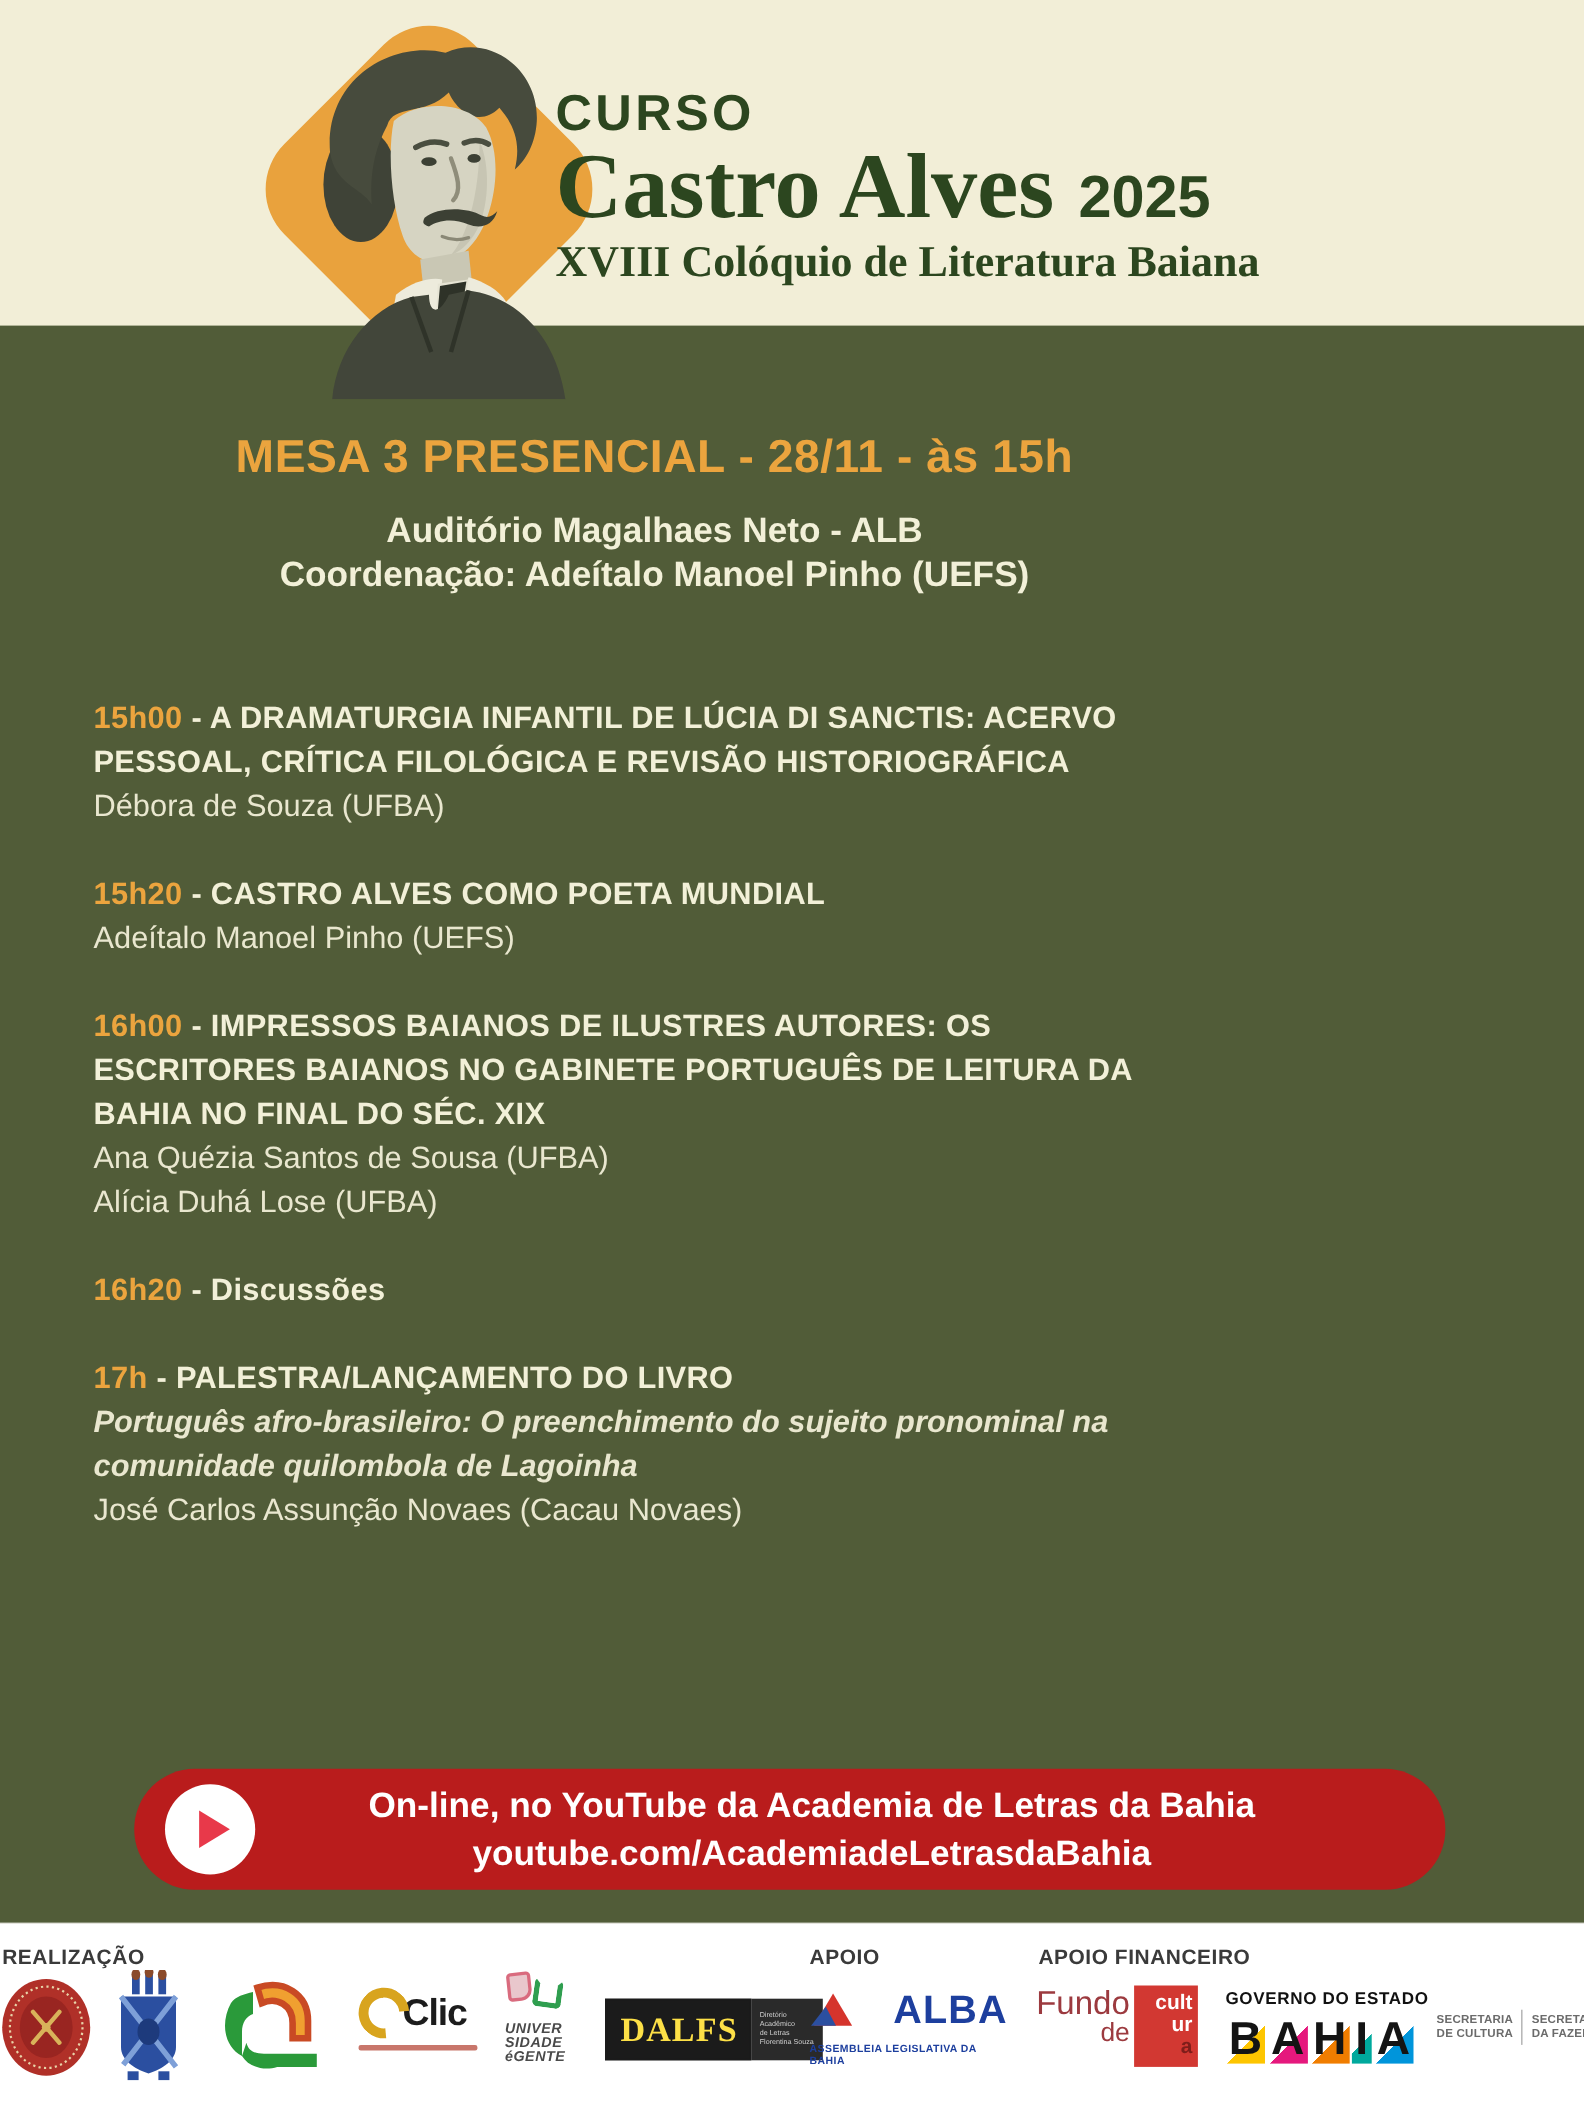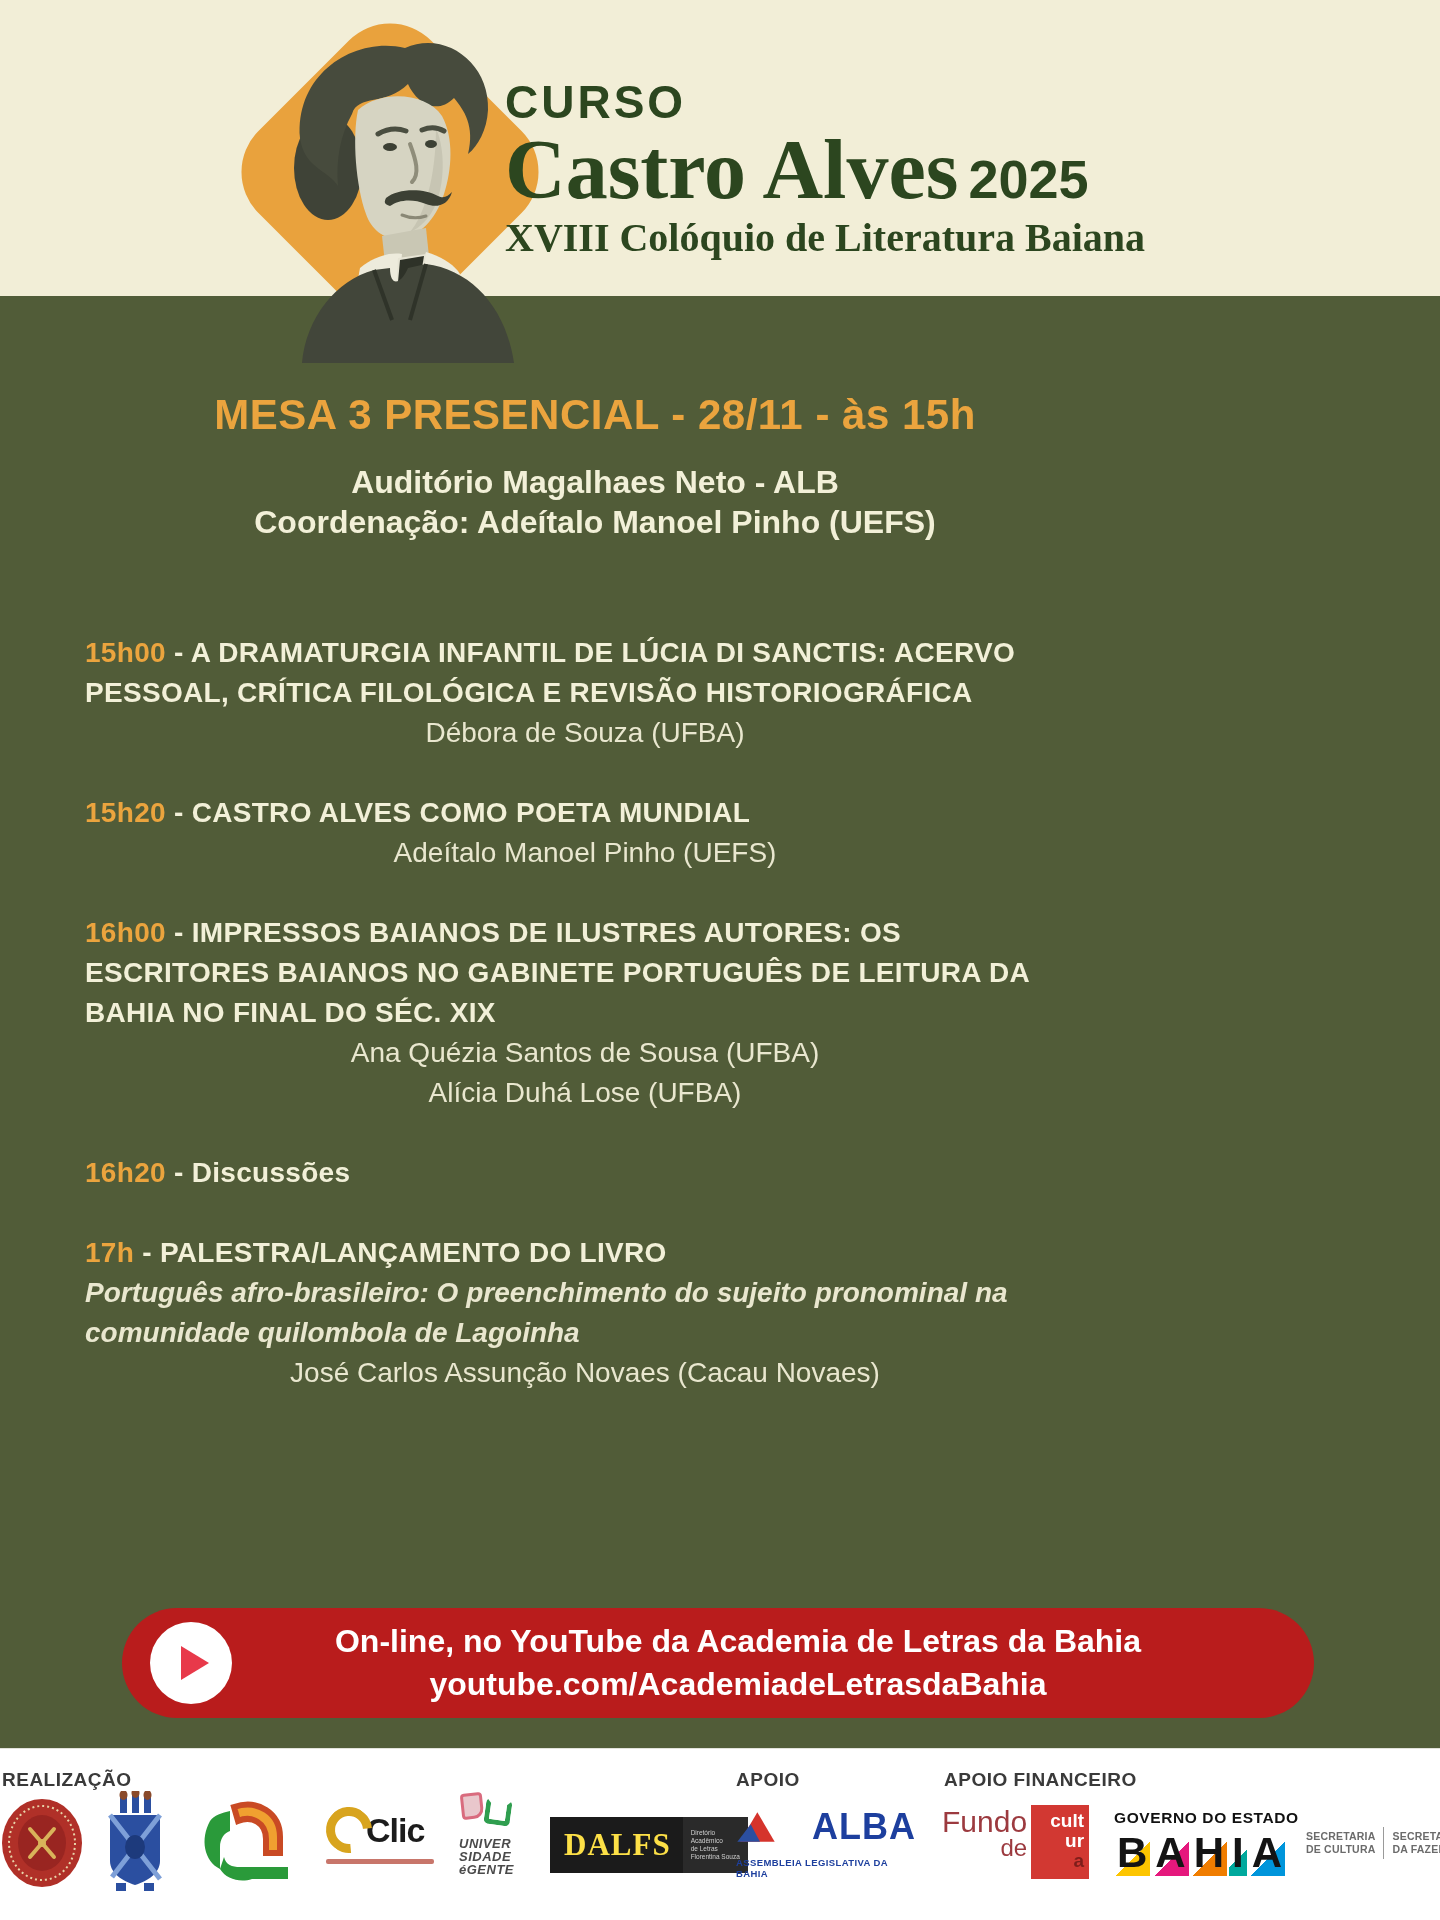--- a/index.html
+++ b/index.html
@@ -9,36 +9,36 @@
 
   
   .header { position:relative; width:1440px; height:296px; background:#f2eed7; z-index:1; }
   .diamond { position:absolute; left:268px; top:50px; width:244px; height:244px;
              background:#e9a23d; border-radius:58px; transform:rotate(45deg); }
   .portrait { position:absolute; left:240px; top:18px; z-index:3; }
   .header-text { position:absolute; left:505px; top:78px; z-index:2; }
   .kicker { font-size:46px; font-weight:700; color:#2c461f; letter-spacing:3px; line-height:1.05; }
   .title-line { margin-top:2px; white-space:nowrap; }
   .serif-title { font-family:"Liberation Serif", serif; font-size:84px; font-weight:700; color:#2c461f; line-height:1.0; }
-  .year { font-size:54px; font-weight:700; color:#2c461f; margin-left:10px; }
+  .year { font-size:54px; font-weight:700; color:#2c461f; margin-left:22px; }
   .subtitle { font-family:"Liberation Serif", serif; font-size:40px; font-weight:700; color:#2c461f; line-height:1.0; margin-top:6px; }
 
   
   .main { position:relative; width:1440px; height:1452px; background:#515c38; overflow:hidden; }
   .center-wrap { width:1190px; text-align:center; }
   .mesa { margin-top:94px; font-size:42px; font-weight:700; color:#eba43e; line-height:50px; letter-spacing:0.5px; }
   .venue { margin-top:22px; font-size:32px; font-weight:700; color:#f2f0d8; line-height:40px; }
   .coord { font-size:32px; font-weight:700; color:#f2f0d8; line-height:40px; }
 
   .schedule { margin:91px 0 0 85px; width:1000px; }
   .session { margin-bottom:40px; }
   .session-title { font-size:28px; font-weight:700; color:#f2f0d8; line-height:40px; letter-spacing:0.3px; }
   .session-title .time { color:#eba43e; }
   .book-title { font-size:28px; font-style:italic; color:#e9e7cf; line-height:40px;font-weight:bold; }
-  .speaker { font-size:28px; color:#e9e7cf; line-height:40px;text-align:center; }
+  .speaker { font-size:28px; color:#e9e7cf; line-height:40px; }
 
   .yt-banner { position:absolute; left:122px; top:1312px; width:1192px; height:110px;
                background:#b91c1c; border-radius:55px; display:flex; align-items:center;
                padding-left:28px; cursor:pointer; }
   .play { width:82px; height:82px; border-radius:50%; background:#ffffff; flex:0 0 auto;
           display:flex; align-items:center; justify-content:center; }
   .play .tri { width:0; height:0; border-left:28px solid #e8394a;
                border-top:17px solid transparent; border-bottom:17px solid transparent; margin-left:7px; }
   .yt-text { flex:1; text-align:center; color:#ffffff; font-weight:700; font-size:32px; line-height:43px;
              padding-right:70px; }

